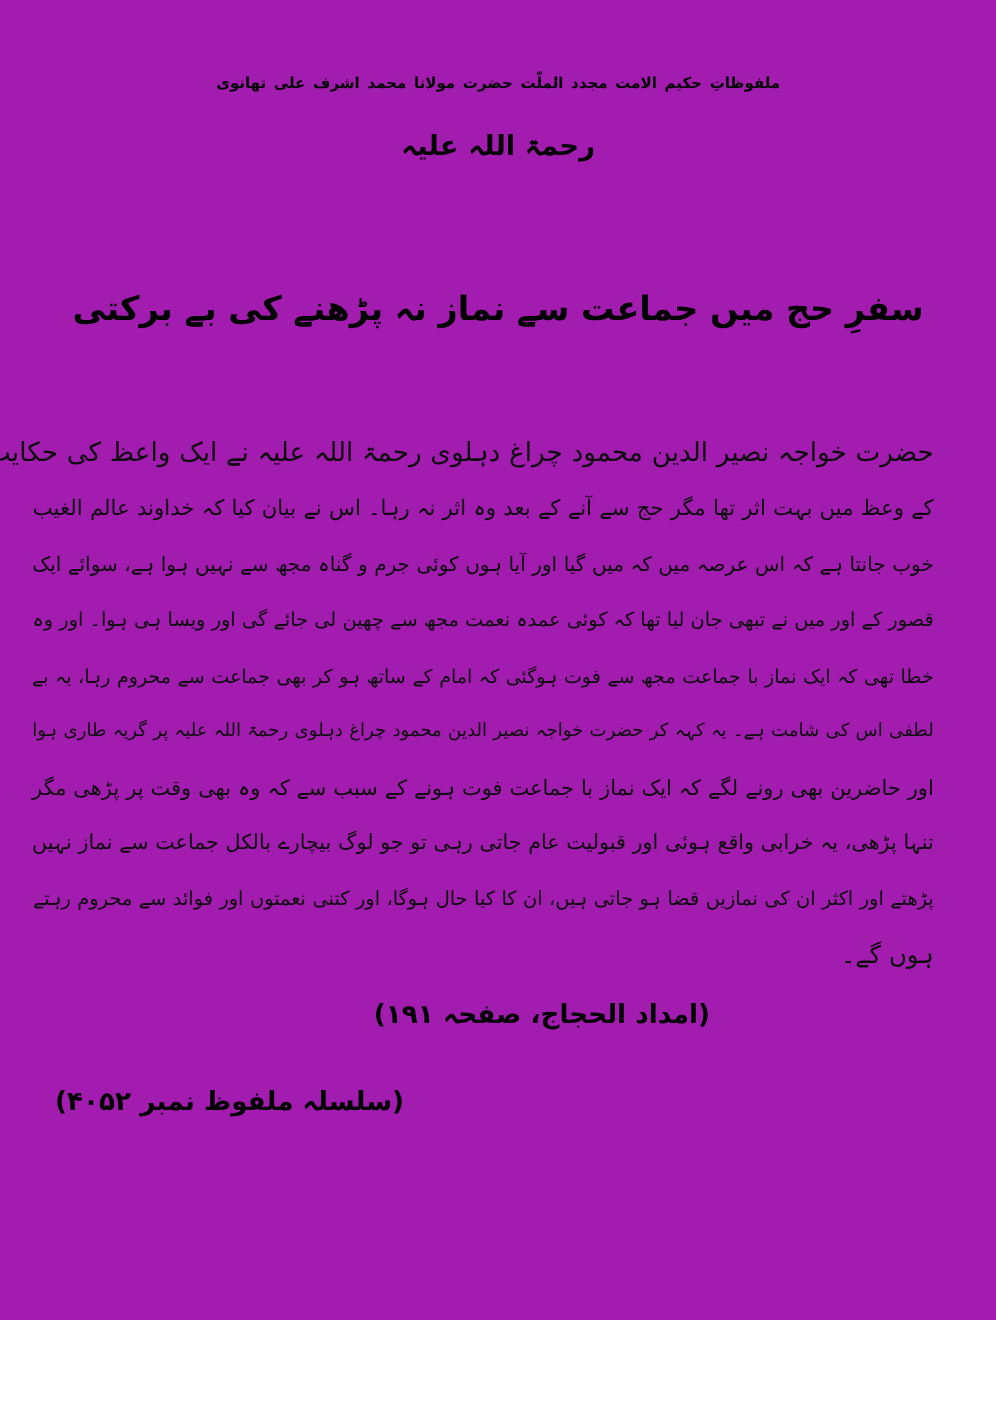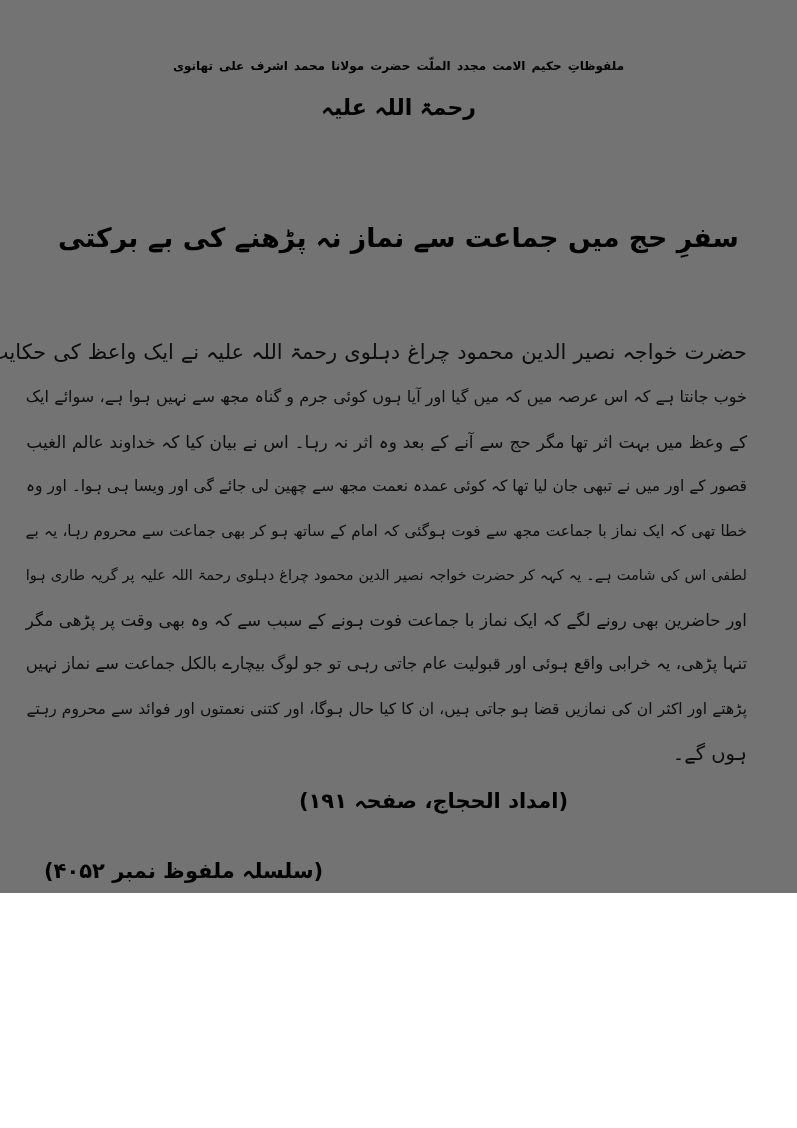--- a/index.html
+++ b/index.html
@@ -12,22 +12,22 @@
     width: 797px;
     height: 1128px;
     overflow: hidden;
     font-family: "DejaVu Sans", "Liberation Sans", sans-serif;
     color: #0a0a0a;
     direction: rtl;
   }
   .page {
     position: relative;
     width: 797px;
-    height: 893px;
-    background: #737373;
+    height: 1056px;
+    background: #a21caf;
     box-sizing: border-box;
     padding: 0 38px;
   }
 
   
   .title-block {
     padding-top: 58px;
     text-align: center;
   }
   .doc-title {
@@ -35,21 +35,21 @@
     line-height: 1.45;
     font-weight: 700;
     letter-spacing: 0px;
     word-spacing: 2px;
     color: #000;
     direction: rtl;
     text-align: center;
     padding: 0 8px;
   }
   .doc-subtitle {
-    margin-top: 18px;
+    margin-top: 28px;
     font-size: 22px;
     font-weight: 700;
     line-height: 1.4;
     color: #000;
     text-align: center;
   }
 
   
   .heading-wrap {
     margin-top: 74px;
@@ -124,22 +124,22 @@
     <div class="doc-title" style="white-space: nowrap; font-size: 12px;">ملفوظاتِ حکیم الامت مجدد الملّت حضرت مولانا محمد اشرف علی تھانوی</div>
     <div class="doc-subtitle">رحمۃ اللہ علیہ</div>
   </div>
 
   <div class="heading-wrap">
     <div class="doc-heading" style="white-space: nowrap; font-size: 26.75px;">سفرِ حج میں جماعت سے نماز نہ پڑھنے کی بے برکتی</div>
   </div>
 
   <div class="body-block">
     <div class="body-line first" style="font-size: 21px; word-spacing: 0.352941px;">حضرت خواجہ نصیر الدین محمود چراغ دہلوی رحمۃ اللہ علیہ نے ایک واعظ کی حکایت بیان فرمائی جس</div>
+    <div class="body-line" style="font-size: 17px; word-spacing: 0.391304px;">کے وعظ میں بہت اثر تھا مگر حج سے آنے کے بعد وہ اثر نہ رہا۔ اس نے بیان کیا کہ خداوند عالم الغیب</div>
     <div class="body-line" style="font-size: 16px; word-spacing: 0.173913px;">خوب جانتا ہے کہ اس عرصہ میں کہ میں گیا اور آیا ہوں کوئی جرم و گناہ مجھ سے نہیں ہوا ہے، سوائے ایک</div>
-    <div class="body-line" style="font-size: 17px; word-spacing: 0.391304px;">کے وعظ میں بہت اثر تھا مگر حج سے آنے کے بعد وہ اثر نہ رہا۔ اس نے بیان کیا کہ خداوند عالم الغیب</div>
     <div class="body-line" style="font-size: 15.5px;">قصور کے اور میں نے تبھی جان لیا تھا کہ کوئی عمدہ نعمت مجھ سے چھین لی جائے گی اور ویسا ہی ہوا۔ اور وہ</div>
     <div class="body-line" style="font-size: 15.25px; word-spacing: 0.391304px;">خطا تھی کہ ایک نماز با جماعت مجھ سے فوت ہوگئی کہ امام کے ساتھ ہو کر بھی جماعت سے محروم رہا، یہ بے</div>
     <div class="body-line" style="font-size: 14.5px; word-spacing: 0.428571px;">لطفی اس کی شامت ہے۔ یہ کہہ کر حضرت خواجہ نصیر الدین محمود چراغ دہلوی رحمۃ اللہ علیہ پر گریہ طاری ہوا</div>
     <div class="body-line" style="font-size: 16.75px; word-spacing: 0.238095px;">اور حاضرین بھی رونے لگے کہ ایک نماز با جماعت فوت ہونے کے سبب سے کہ وہ بھی وقت پر پڑھی مگر</div>
     <div class="body-line" style="font-size: 16.5px; word-spacing: 0.157895px;">تنہا پڑھی، یہ خرابی واقع ہوئی اور قبولیت عام جاتی رہی تو جو لوگ بیچارے بالکل جماعت سے نماز نہیں</div>
     <div class="body-line" style="font-size: 15.5px; word-spacing: 0.227273px;">پڑھتے اور اکثر ان کی نمازیں قضا ہو جاتی ہیں، ان کا کیا حال ہوگا، اور کتنی نعمتوں اور فوائد سے محروم رہتے</div>
     <div class="body-line last">ہوں گے۔</div>
   </div>
 
   <div class="citation-primary">(امداد الحجاج، صفحہ ۱۹۱)</div>

